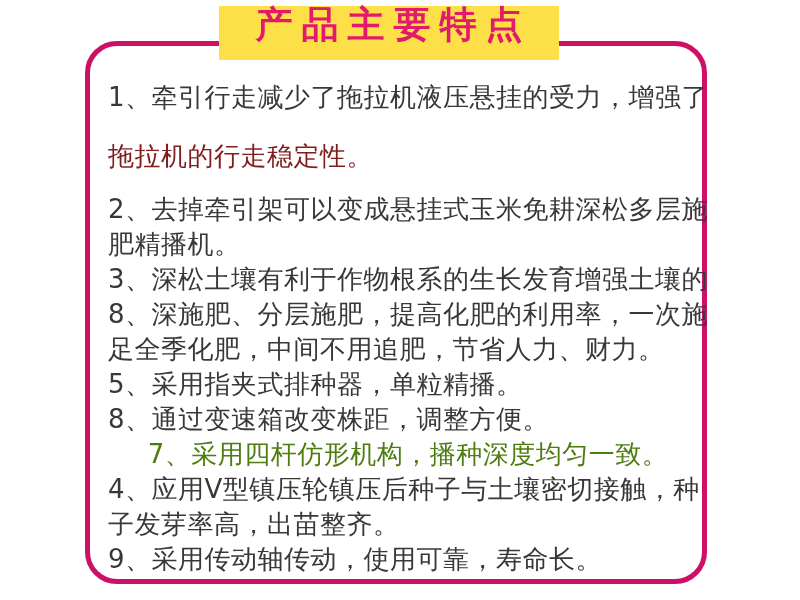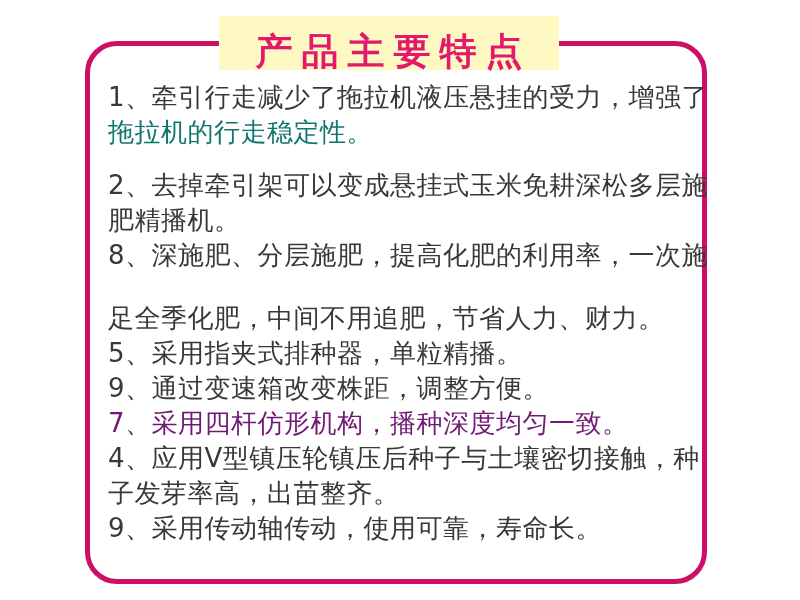--- a/index.html
+++ b/index.html
@@ -21,26 +21,26 @@
     top: 41px;
     width: 612px;
     height: 533px;
     border: 5px solid #cc1066;
     border-radius: 32px;
     background: transparent;
   }
   .title-wrap {
     position: absolute;
     left: 219px;
-    top: 16px;
+    top: 6px;
     width: 340px;
     height: 54px;
-    background: #fef9c3;
+    background: #fde047;
     display: flex;
-    align-items: flex-end;
+    align-items: flex-start;
     justify-content: center;
   }
   .title-text {
     font-family: "DejaVu Serif", "Liberation Serif", serif;
     font-weight: bold;
     font-size: 37px;
     letter-spacing: 9px;
     color: #e3196e;
     white-space: nowrap;
     line-height: 1;
@@ -65,40 +65,41 @@
 <body>
 
 <div class="canvas">
   <div class="frame" style="border-color: rgb(204, 16, 102);"></div>
   <div class="title-wrap">
     <span class="title-text" style="color: rgb(227, 25, 110);">产品主要特点</span>
   </div>
   <div class="features">
       <div>
         <div class="feature-line" style="color: rgb(56, 56, 56);">1、牵引行走减少了拖拉机液压悬挂的受力，增强了</div>
-        <div class="feature-line" style="color: #0f766e;">拖拉机的行走稳定性。</div>
+        <div class="feature-line" style="color: #7f1d1d; margin-top: 24px;">拖拉机的行走稳定性。</div>
       </div>
       <div>
         <div class="feature-line" style="color: rgb(56, 56, 56); margin-top: 18px;">2、去掉牵引架可以变成悬挂式玉米免耕深松多层施</div>
         <div class="feature-line" style="color: rgb(56, 56, 56);">肥精播机。</div>
       </div>
       <div>
+        <div class="feature-line" style="color: rgb(56, 56, 56);">3、深松土壤有利于作物根系的生长发育增强土壤的</div>
       </div>
       <div>
         <div class="feature-line" style="color: rgb(56, 56, 56);">8、深施肥、分层施肥，提高化肥的利用率，一次施</div>
-        <div class="feature-line" style="color: rgb(56, 56, 56); margin-top: 28px;">足全季化肥，中间不用追肥，节省人力、财力。</div>
+        <div class="feature-line" style="color: rgb(56, 56, 56);">足全季化肥，中间不用追肥，节省人力、财力。</div>
       </div>
       <div>
         <div class="feature-line" style="color: rgb(56, 56, 56);">5、采用指夹式排种器，单粒精播。</div>
       </div>
       <div>
-        <div class="feature-line" style="color: rgb(56, 56, 56);">9、通过变速箱改变株距，调整方便。</div>
+        <div class="feature-line" style="color: rgb(56, 56, 56);">8、通过变速箱改变株距，调整方便。</div>
       </div>
       <div>
-        <div class="feature-line" style="color: #701a75;">7、采用四杆仿形机构，播种深度均匀一致。</div>
+        <div class="feature-line" style="color: #4d7c0f; text-align: center;">7、采用四杆仿形机构，播种深度均匀一致。</div>
       </div>
       <div>
         <div class="feature-line" style="color: rgb(56, 56, 56);">4、应用V型镇压轮镇压后种子与土壤密切接触，种</div>
         <div class="feature-line" style="color: rgb(56, 56, 56);">子发芽率高，出苗整齐。</div>
       </div>
       <div>
         <div class="feature-line" style="color: rgb(56, 56, 56);">9、采用传动轴传动，使用可靠，寿命长。</div>
       </div>
     </div>
 </div>

